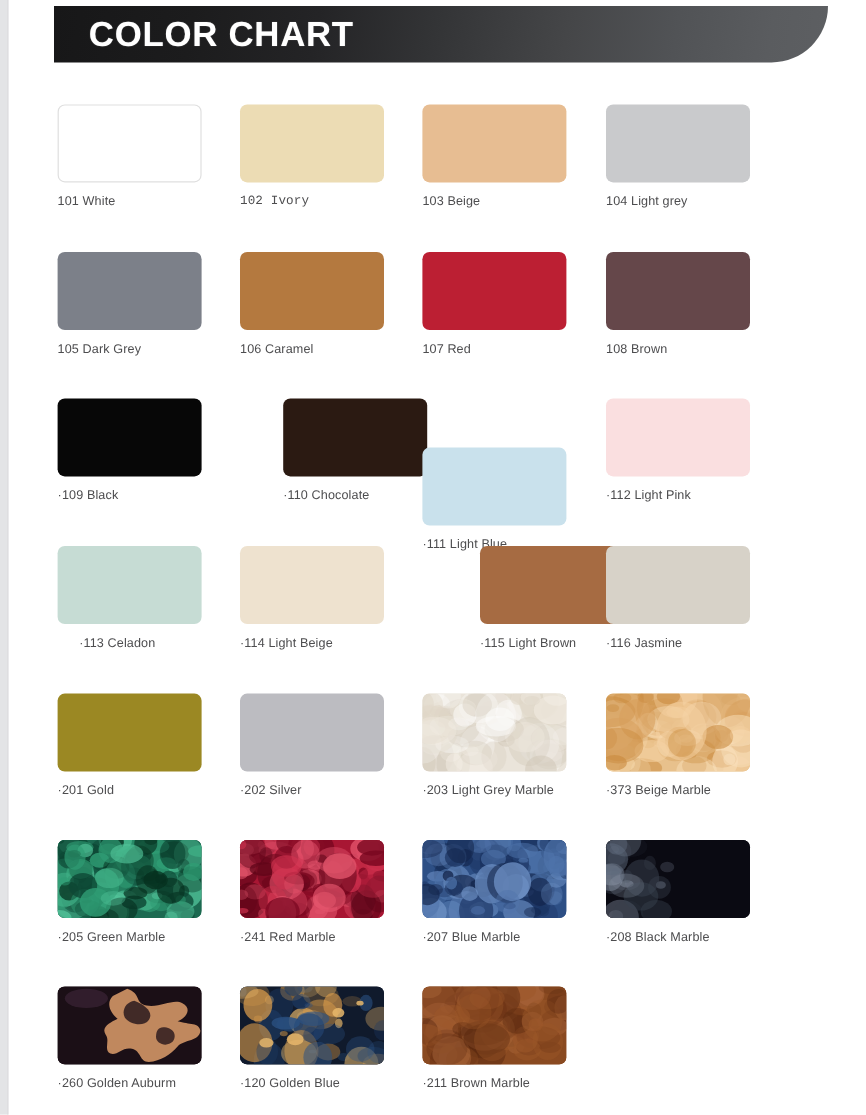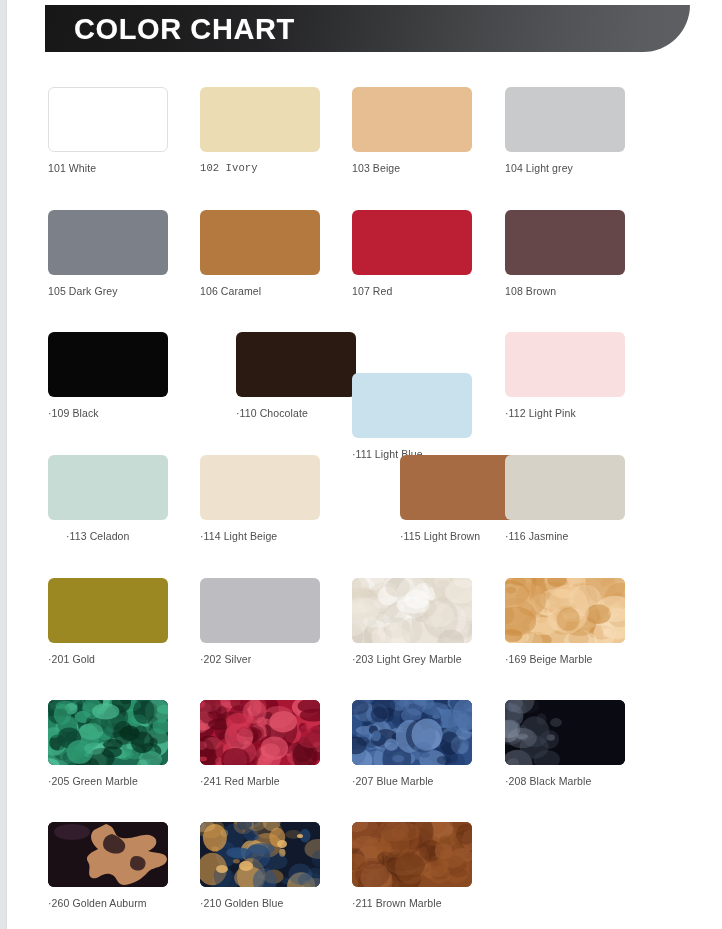--- a/index.html
+++ b/index.html
@@ -327,21 +327,21 @@
           <ellipse cx="112.0" cy="34.3" rx="8.9" ry="7.5" fill="#f6d2a3" opacity="0.34"></ellipse>
           <ellipse cx="52.0" cy="2.4" rx="9.7" ry="6.5" fill="#c98a3d" opacity="0.57"></ellipse>
           <ellipse cx="45.6" cy="41.7" rx="6.1" ry="3.4" fill="#f6d2a3" opacity="0.30"></ellipse>
           <ellipse cx="60.5" cy="15.6" rx="10.2" ry="4.9" fill="#f6d2a3" opacity="0.42"></ellipse>
           <ellipse cx="10.2" cy="43.4" rx="21.0" ry="14.8" fill="#c98a3d" opacity="0.47"></ellipse>
           <ellipse cx="67.9" cy="36.9" rx="11.1" ry="6.8" fill="#fae3c0" opacity="0.39"></ellipse>
           <ellipse cx="62.7" cy="31.1" rx="21.2" ry="24.4" fill="#f6d2a3" opacity="0.53"></ellipse>
           <ellipse cx="63.3" cy="41.2" rx="11.6" ry="11.7" fill="#c98a3d" opacity="0.37"></ellipse>
         </svg>
       </div>
-      <div class="swatch-label" style="color: rgb(77, 77, 79);">·169 Beige Marble</div>
+      <div class="swatch-label" style="color: rgb(77, 77, 79);">·373 Beige Marble</div>
     </div>
     <div class="swatch-cell" style="left: 48px; top: 700px;">
       <div class="swatch-chip" style="background: rgb(28, 106, 81);">
         <svg class="tex" viewBox="0 0 120 65" preserveAspectRatio="none">
           <rect x="0" y="0" width="120" height="65" fill="#1c6a51"></rect>
           <ellipse cx="36.2" cy="39.2" rx="8.1" ry="4.0" fill="#52c49a" opacity="0.70"></ellipse>
           <ellipse cx="56.7" cy="34.0" rx="7.1" ry="6.0" fill="#2f9d74" opacity="0.56"></ellipse>
           <ellipse cx="84.7" cy="20.0" rx="10.2" ry="9.6" fill="#0d4835" opacity="0.45"></ellipse>
           <ellipse cx="76.7" cy="51.8" rx="9.0" ry="8.5" fill="#2f9d74" opacity="0.68"></ellipse>
           <ellipse cx="84.9" cy="47.4" rx="10.7" ry="5.4" fill="#0d4835" opacity="0.50"></ellipse>
@@ -765,21 +765,21 @@
           <ellipse cx="64.8" cy="59.2" rx="12.0" ry="13.1" fill="#2b5284" opacity="0.55"></ellipse>
           <ellipse cx="22.7" cy="54.3" rx="9.0" ry="11.2" fill="#1d3a63" opacity="0.36"></ellipse>
           <ellipse cx="1.8" cy="4.1" rx="13.6" ry="6.2" fill="#e0b268" opacity="0.40"></ellipse>
           <ellipse cx="115.5" cy="54.8" rx="9.2" ry="9.3" fill="#2b5284" opacity="0.26"></ellipse>
           <ellipse cx="82" cy="22" rx="5" ry="4" fill="#e8b76b" opacity="0.85"></ellipse>
           <ellipse cx="46" cy="44" rx="7" ry="5" fill="#e8b76b" opacity="0.85"></ellipse>
           <ellipse cx="22" cy="47" rx="6" ry="4" fill="#e8b76b" opacity="0.85"></ellipse>
           <ellipse cx="100" cy="14" rx="3" ry="2" fill="#e8b76b" opacity="0.85"></ellipse>
         </svg>
       </div>
-      <div class="swatch-label" style="color: rgb(77, 77, 79);">·210 Golden Blue</div>
+      <div class="swatch-label" style="color: rgb(77, 77, 79);">·120 Golden Blue</div>
     </div>
     <div class="swatch-cell" style="left: 352px; top: 822px;">
       <div class="swatch-chip" style="background: rgb(138, 74, 33);">
         <svg class="tex" viewBox="0 0 120 65" preserveAspectRatio="none">
           <rect x="0" y="0" width="120" height="65" fill="#8a4a21"></rect>
           <ellipse cx="80.8" cy="31.8" rx="9.4" ry="6.9" fill="#a9653a" opacity="0.36"></ellipse>
           <ellipse cx="90.1" cy="6.6" rx="11.6" ry="9.8" fill="#a9653a" opacity="0.59"></ellipse>
           <ellipse cx="23.2" cy="62.8" rx="17.1" ry="18.5" fill="#6d3315" opacity="0.59"></ellipse>
           <ellipse cx="30.1" cy="48.1" rx="19.0" ry="22.7" fill="#5c2a10" opacity="0.40"></ellipse>
           <ellipse cx="57.8" cy="14.5" rx="10.0" ry="7.5" fill="#9c5729" opacity="0.48"></ellipse>

